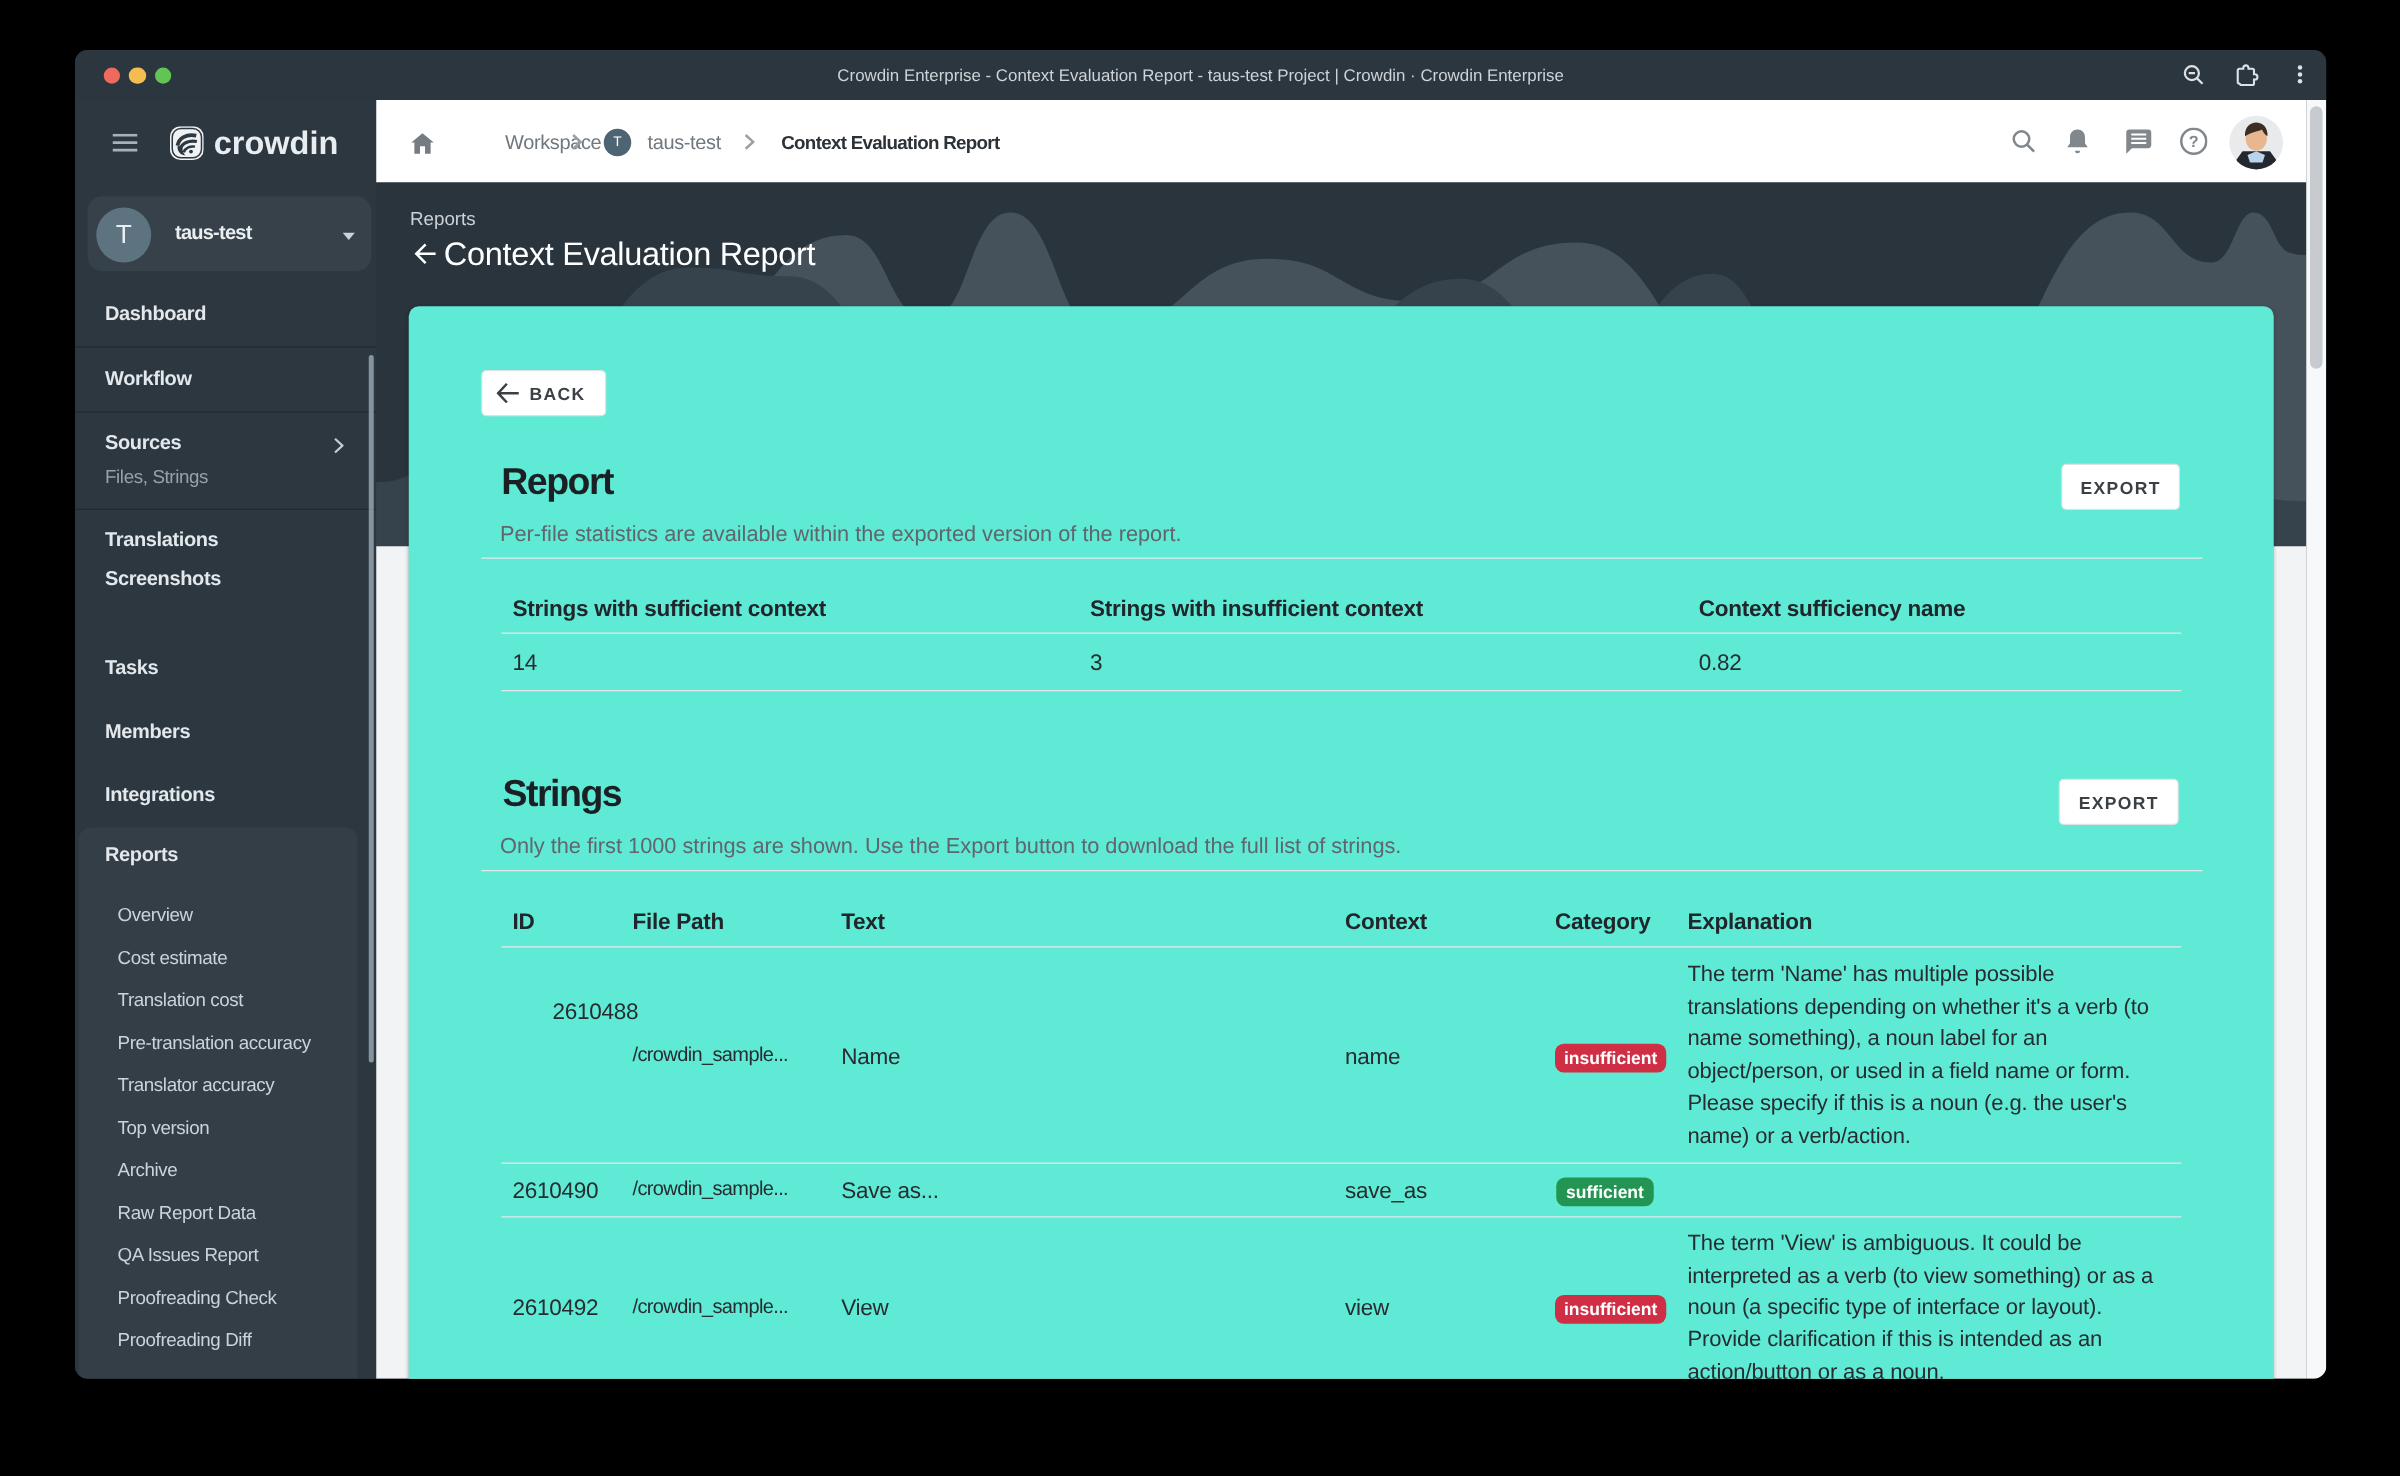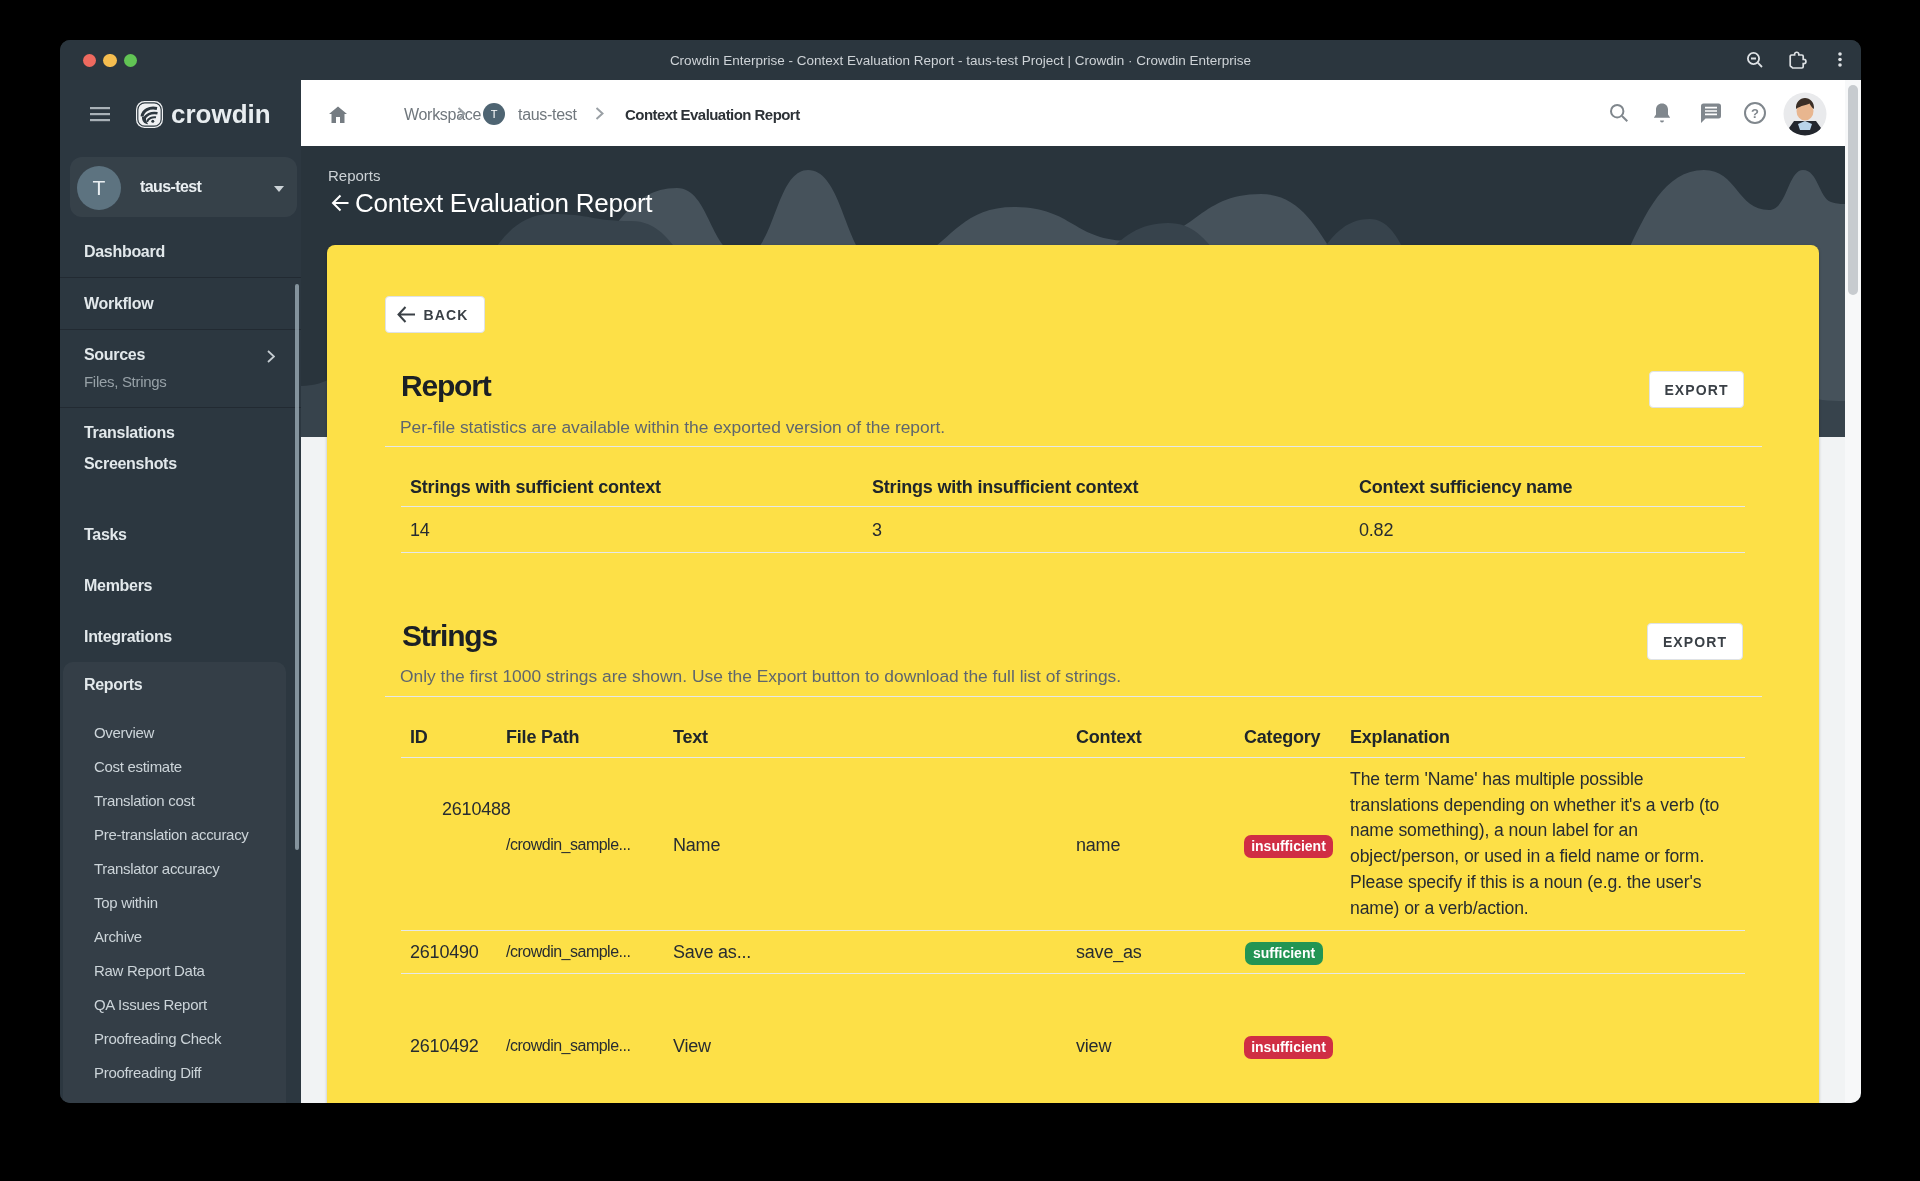--- a/index.html
+++ b/index.html
@@ -46,21 +46,21 @@
 #hd-arrow { position:absolute; left:30px; top:48px; width:18px; height:18px; }
 #hd-title { position:absolute; left:54px; top:42px; font-size:26px; color:#fff; letter-spacing:-0.25px; }
 
 
 #scrolltrack { position:absolute; left:1785px; top:40px; width:16px; height:1023px; background:#f7f8f9; }
 #scrollthumb { position:absolute; left:1788px; top:45px; width:10px; height:210px;
   border-radius:5px; background:#c7cbcf; }
 
 
 #card { position:absolute; left:267px; top:205px; width:1492px; height:880px;
-  background:#fde047; border-radius:8px 8px 0 0; box-shadow:0 1px 3px rgba(0,0,0,0.25); }
+  background:#5eead4; border-radius:8px 8px 0 0; box-shadow:0 1px 3px rgba(0,0,0,0.25); }
 .btn { position:absolute; border:1px solid #dfe2e5; border-radius:4px; background:#fff;
   font-size:14px; font-weight:bold; letter-spacing:1.1px; color:#3a4046; text-align:center; }
 .h1 { position:absolute; font-size:30px; font-weight:bold; letter-spacing:-1.2px; color:#1b2025; }
 .sub { position:absolute; font-size:17.4px; color:#5f666d; }
 .divider { position:absolute; height:1px; background:#e5e8ea; }
 .th { position:absolute; font-size:18px; font-weight:bold; letter-spacing:-0.2px; color:#20262b; }
 .td { position:absolute; font-size:18px; letter-spacing:-0.2px; color:#272c31; }
 .tdf { font-size:16px !important; letter-spacing:-0.5px !important; }
 .badge { position:absolute; height:23px; border-radius:7px; color:#fff; font-size:14px;
   font-weight:bold; text-align:center; line-height:23px; }
@@ -131,21 +131,21 @@
     <div class="navitem" style="top:497px;">Members</div>
     <div class="navitem" style="top:548px;">Integrations</div>
 
     <div id="reports-panel"></div>
     <div class="navitem" style="top:596px;">Reports</div>
     <div class="subitem" style="top:643.5px;">Overview</div>
     <div class="subitem" style="top:677.5px;">Cost estimate</div>
     <div class="subitem" style="top:711.5px;">Translation cost</div>
     <div class="subitem" style="top:745.5px;">Pre-translation accuracy</div>
     <div class="subitem" style="top:779.5px;">Translator accuracy</div>
-    <div class="subitem" style="top:813.5px;">Top within</div>
+    <div class="subitem" style="top:813.5px;">Top version</div>
     <div class="subitem" style="top:847.5px;">Archive</div>
     <div class="subitem" style="top:881.5px;">Raw Report Data</div>
     <div class="subitem" style="top:915.5px;">QA Issues Report</div>
     <div class="subitem" style="top:949.5px;">Proofreading Check</div>
     <div class="subitem" style="top:983.5px;">Proofreading Diff</div>
     <div id="sb-thumb"></div>
   </div>
 
   <div id="breadcrumb">
     <svg class="bc-ic" style="left:27px; top:25px;" width="20" height="20" viewBox="0 0 20 20">
@@ -257,17 +257,18 @@
     <div class="td" style="left:346px; top:696.5px;">Save as...</div>
     <div class="td" style="left:749px; top:696.5px;">save_as</div>
     <div class="badge" style="left:918px; top:697px; width:78px; background:#239553;">sufficient</div>
     <div class="divider" style="left:74px; top:728px; width:1344px;"></div>
 
     <div class="td" style="left:83px; top:790.5px;">2610492</div>
     <div class="td tdf" style="left:179px; top:790.5px; padding-top:1.5px;">/crowdin_sample...</div>
     <div class="td" style="left:346px; top:790.5px;">View</div>
     <div class="td" style="left:749px; top:790.5px;">view</div>
     <div class="badge" style="left:917px; top:791px; width:89px; background:#d02e44;">insufficient</div>
+    <div class="expl" style="left:1023px; top:737px; width:430px;">The term 'View' is ambiguous. It could be<br>interpreted as a verb (to view something) or as a<br>noun (a specific type of interface or layout).<br>Provide clarification if this is intended as an<br>action/button or as a noun.</div>
   </div>
 
   <div id="scrolltrack"></div>
   <div id="scrollthumb"></div>
 </div>
 
 </body></html>

